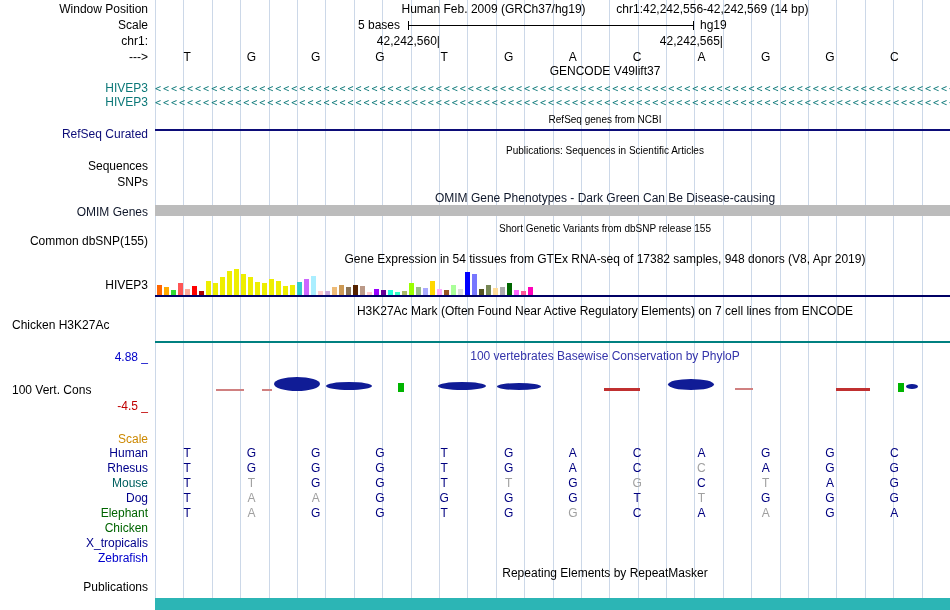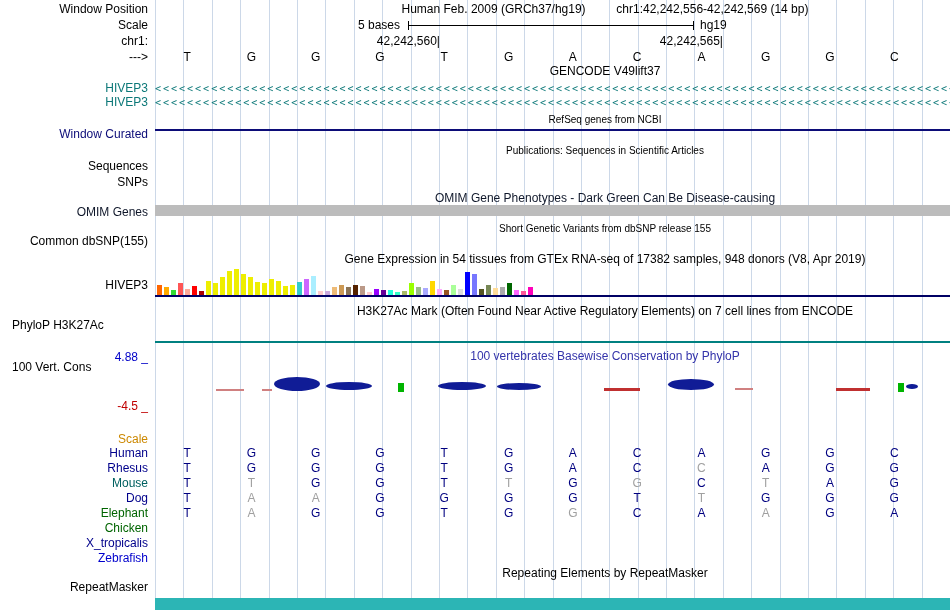--- a/index.html
+++ b/index.html
@@ -104,21 +104,21 @@
     </div>
 
   <div class="track center" style="top:64px">GENCODE V49lift37</div>
   <div class="lbl teal" style="top:81px">HIVEP3</div>
   <div class="track arrows" style="top:82px" id="arrows1">&lt;&lt;&lt;&lt;&lt;&lt;&lt;&lt;&lt;&lt;&lt;&lt;&lt;&lt;&lt;&lt;&lt;&lt;&lt;&lt;&lt;&lt;&lt;&lt;&lt;&lt;&lt;&lt;&lt;&lt;&lt;&lt;&lt;&lt;&lt;&lt;&lt;&lt;&lt;&lt;&lt;&lt;&lt;&lt;&lt;&lt;&lt;&lt;&lt;&lt;&lt;&lt;&lt;&lt;&lt;&lt;&lt;&lt;&lt;&lt;&lt;&lt;&lt;&lt;&lt;&lt;&lt;&lt;&lt;&lt;&lt;&lt;&lt;&lt;&lt;&lt;&lt;&lt;&lt;&lt;&lt;&lt;&lt;&lt;&lt;&lt;&lt;&lt;&lt;&lt;&lt;&lt;&lt;&lt;&lt;&lt;&lt;&lt;&lt;&lt;&lt;&lt;&lt;&lt;&lt;&lt;&lt;&lt;&lt;&lt;&lt;&lt;&lt;&lt;&lt;&lt;&lt;&lt;&lt;&lt;</div>
   <div class="lbl teal" style="top:95px">HIVEP3</div>
   <div class="track arrows" style="top:96px" id="arrows2">&lt;&lt;&lt;&lt;&lt;&lt;&lt;&lt;&lt;&lt;&lt;&lt;&lt;&lt;&lt;&lt;&lt;&lt;&lt;&lt;&lt;&lt;&lt;&lt;&lt;&lt;&lt;&lt;&lt;&lt;&lt;&lt;&lt;&lt;&lt;&lt;&lt;&lt;&lt;&lt;&lt;&lt;&lt;&lt;&lt;&lt;&lt;&lt;&lt;&lt;&lt;&lt;&lt;&lt;&lt;&lt;&lt;&lt;&lt;&lt;&lt;&lt;&lt;&lt;&lt;&lt;&lt;&lt;&lt;&lt;&lt;&lt;&lt;&lt;&lt;&lt;&lt;&lt;&lt;&lt;&lt;&lt;&lt;&lt;&lt;&lt;&lt;&lt;&lt;&lt;&lt;&lt;&lt;&lt;&lt;&lt;&lt;&lt;&lt;&lt;&lt;&lt;&lt;&lt;&lt;&lt;&lt;&lt;&lt;&lt;&lt;&lt;&lt;&lt;&lt;&lt;&lt;&lt;&lt;&lt;</div>
 
   <div class="track center small" style="top:113px">RefSeq genes from NCBI</div>
   <div class="hline" style="top:129px;height:2px;background:#0c0c78"></div>
-  <div class="lbl navy" style="top:127px">Window Curated</div>
+  <div class="lbl navy" style="top:127px">RefSeq Curated</div>
 
   <div class="track center small" style="top:144px">Publications: Sequences in Scientific Articles</div>
   <div class="lbl" style="top:159px">Sequences</div>
   <div class="lbl" style="top:175px">SNPs</div>
 
   <div class="track center dkgreen" style="top:191px">OMIM Gene Phenotypes - Dark Green Can Be Disease-causing</div>
   <div class="hline" style="top:205px;height:11px;background:#bcbcbc"></div>
   <div class="lbl dkgreen" style="top:205px">OMIM Genes</div>
 
   <div class="track center small" style="top:222px">Short Genetic Variants from dbSNP release 155</div>
@@ -178,26 +178,26 @@
       <div class="gtex-bar" style="left: 493px; top: 288px; height: 7px; background: rgb(255, 221, 153);"></div>
       <div class="gtex-bar" style="left: 500px; top: 287px; height: 8px; background: rgb(170, 170, 170);"></div>
       <div class="gtex-bar" style="left: 507px; top: 283px; height: 12px; background: rgb(0, 102, 0);"></div>
       <div class="gtex-bar" style="left: 514px; top: 290px; height: 5px; background: rgb(255, 102, 255);"></div>
       <div class="gtex-bar" style="left: 521px; top: 291px; height: 4px; background: rgb(255, 85, 153);"></div>
       <div class="gtex-bar" style="left: 528px; top: 287px; height: 8px; background: rgb(255, 0, 187);"></div>
     </div>
   <div class="hline" style="top:295px;height:2px;background:#000064"></div>
 
   <div class="track center" style="top:304px">H3K27Ac Mark (Often Found Near Active Regulatory Elements) on 7 cell lines from ENCODE</div>
-  <div class="lbl-left" style="top:318px">PhyloP H3K27Ac</div>
+  <div class="lbl-left" style="top:318px">Chicken H3K27Ac</div>
   <div class="hline" style="top:341px;height:2px;background:#008080"></div>
 
   <div class="lbl" style="top:350px;color:#0000c8">4.88 _</div>
   <div class="track center blue-title" style="top:349px">100 vertebrates Basewise Conservation by PhyloP</div>
-  <div class="lbl-left" style="top:360px">100 Vert. Cons</div>
+  <div class="lbl-left" style="top:383px">100 Vert. Cons</div>
   <div id="cons-marks">
       <div class="cons-mark" style="left: 216px; top: 389px; width: 28px; height: 2px; background: rgb(208, 128, 128);"></div>
       <div class="cons-mark" style="left: 262px; top: 389px; width: 10px; height: 2px; background: rgb(208, 128, 128);"></div>
       <div class="cons-mark lens" style="left: 274px; top: 377px; width: 46px; height: 14px; background: rgb(16, 28, 150);"></div>
       <div class="cons-mark lens" style="left: 326px; top: 382px; width: 46px; height: 8px; background: rgb(16, 28, 150);"></div>
       <div class="cons-mark" style="left: 398px; top: 383px; width: 6px; height: 9px; background: rgb(0, 180, 0);"></div>
       <div class="cons-mark lens" style="left: 438px; top: 382px; width: 48px; height: 8px; background: rgb(16, 28, 150);"></div>
       <div class="cons-mark lens" style="left: 497px; top: 383px; width: 44px; height: 7px; background: rgb(16, 28, 150);"></div>
       <div class="cons-mark" style="left: 604px; top: 388px; width: 36px; height: 3px; background: rgb(192, 48, 48);"></div>
       <div class="cons-mark lens" style="left: 668px; top: 379px; width: 46px; height: 11px; background: rgb(16, 28, 150);"></div>
@@ -294,16 +294,16 @@
         <span class="cell" style="color: rgb(0, 0, 128);">A</span>
         <span class="cell" style="color: rgb(0, 0, 128);">C</span>
         <span class="cell" style="color: rgb(160, 160, 160);">C</span>
       </div>
       <div class="lbl" style="top: 521px; color: rgb(0, 100, 0);">Chicken</div>
       <div class="lbl" style="top: 536px; color: rgb(0, 0, 139);">X_tropicalis</div>
       <div class="lbl" style="top: 551px; color: rgb(0, 0, 205);">Zebrafish</div>
     </div>
 
   <div class="track center" style="top:566px">Repeating Elements by RepeatMasker</div>
-  <div class="lbl" style="top:580px">RepeatMasker</div>
+  <div class="lbl" style="top:580px">Publications</div>
   <div class="hline" style="top:598px;height:12px;background:#2cb5b5"></div>
 
 </div>
 
 </body></html>

